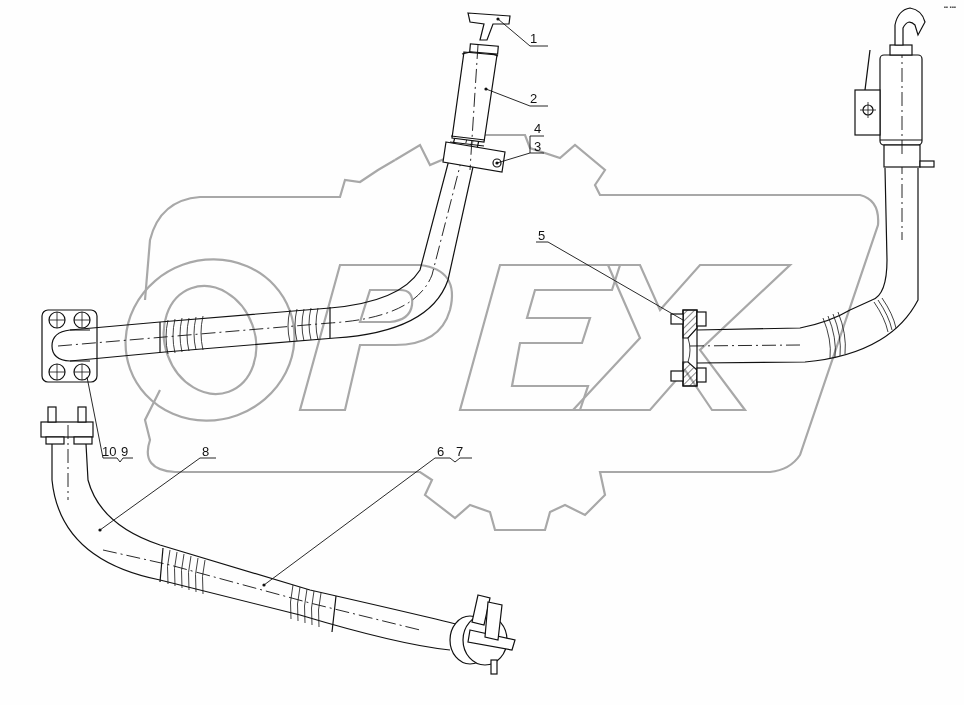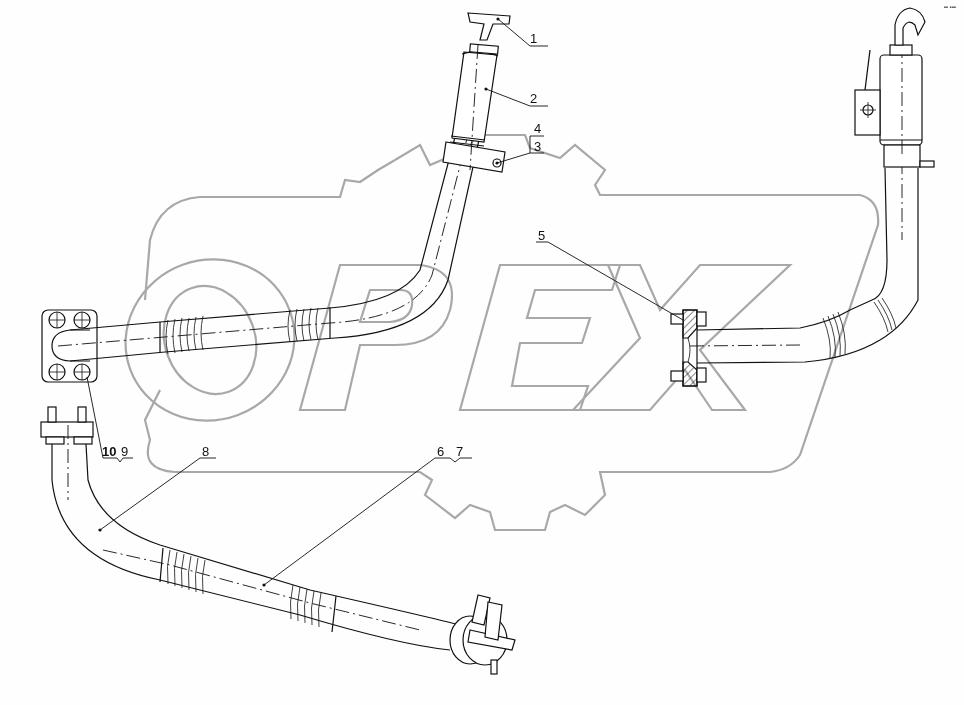--- a/index.html
+++ b/index.html
@@ -224,16 +224,16 @@
 
   <span class="callout" style="left:530px;top:32px;">1</span>
   <span class="callout" style="left:530px;top:92px;">2</span>
   <span class="callout" style="left:534px;top:140px;">3</span>
   <span class="callout" style="left:534px;top:122px;">4</span>
   <span class="callout" style="left:538px;top:229px;">5</span>
   <span class="callout" style="left:437px;top:445px;">6</span>
   <span class="callout" style="left:456px;top:445px;">7</span>
   <span class="callout" style="left:202px;top:445px;">8</span>
   <span class="callout" style="left:121px;top:445px;">9</span>
-  <span class="callout" style="left:102px;top:445px;font-weight:bold;">10</span>
+  <span class="callout" style="left:102px;top:445px;">10</span>
 
   <span class="corner-mark">▪▪ ▪▪▪</span>
 </div>
 
 </body></html>

